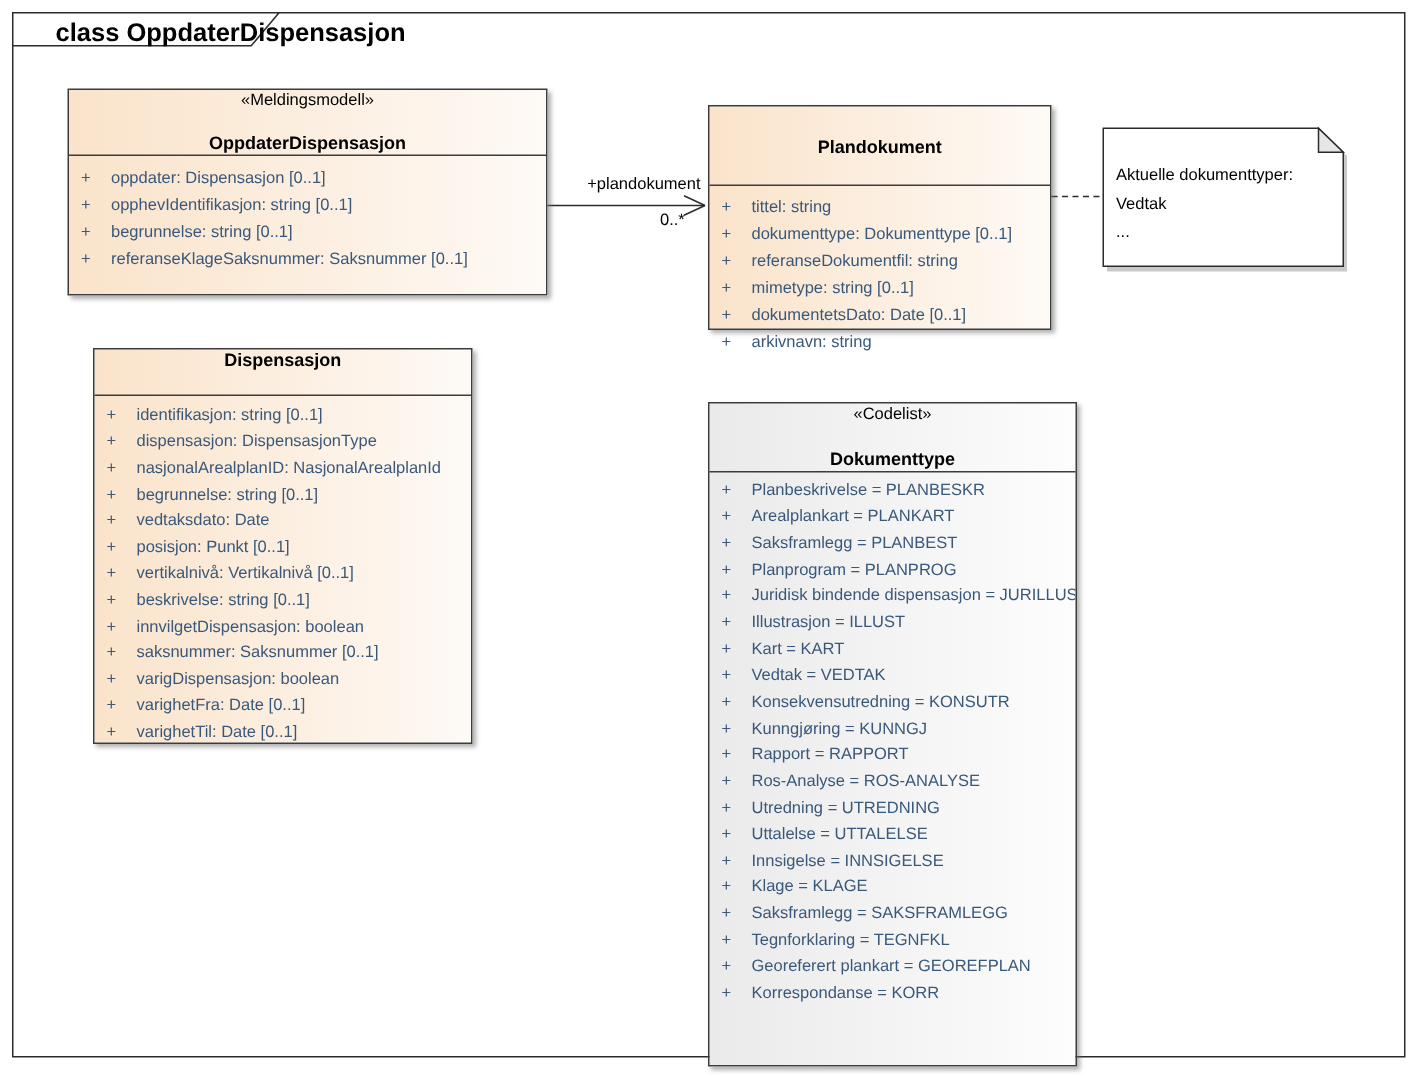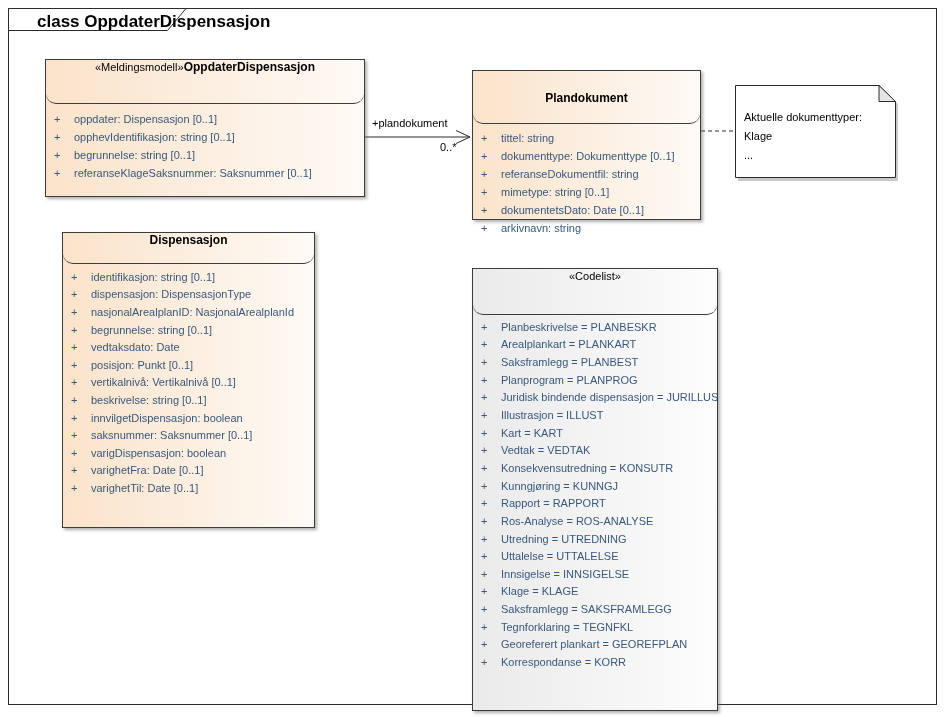--- a/index.html
+++ b/index.html
@@ -19,35 +19,35 @@
     margin-left:20px;
   }
   .uml-class{
     position:absolute;border:1px solid #3c3c3c;box-sizing:border-box;
     box-shadow:2px 2px 3px rgba(110,110,110,.55);
   }
   .warm{background:linear-gradient(to right,#fae3ca,#fefaf6);}
   .gray{background:linear-gradient(to right,#eaeaea,#fdfdfd);}
   .uml-header{
     border-bottom:1px solid #3c3c3c;text-align:center;color:#000;
-    display:flex;justify-content:center;box-sizing:border-box;border-radius:10px;
+    display:flex;flex-direction:column;justify-content:space-between;box-sizing:border-box;
   }
   .stereotype{font-size:11px;line-height:14px;}
   .cls-name{font-size:12px;font-weight:bold;line-height:15px;}
   .uml-attrs{box-sizing:border-box;overflow:hidden;height:calc(100% - var(--hh));padding-top:var(--pt,5px);}
   .attr-row{display:flex;align-items:center;height:var(--rh,18px);color:#39587a;font-size:11px;}
   .vis{flex:none;width:20px;padding-left:8px;box-sizing:content-box;}
   .attr-text{white-space:nowrap;text-align:right;}
   .note-text{
     position:absolute;left:735px;top:100px;width:160px;height:93px;box-sizing:border-box;
     padding:8px 6px 0 9px;font-size:11px;color:#000;
   }
   .note-line{line-height:19px;white-space:nowrap;}
   .conn-label{position:absolute;font-size:11px;color:#000;white-space:nowrap;}
-  #lbl-plandokument{left:372px;top:117px;width:95px;text-align:left;}
+  #lbl-plandokument{left:372px;top:117px;width:95px;text-align:right;}
   #lbl-mult{left:440px;top:141px;}
 </style>
 </head>
 <body>
 
 <div class="canvas">
 
   <div class="frame"></div>
 
   <svg class="overlay" width="945" height="717" viewBox="0 0 945 717">
@@ -120,21 +120,21 @@
           <span class="vis">+</span>
           <span class="attr-text">dokumentetsDato: Date [0..1]</span>
         </div>
         <div class="attr-row">
           <span class="vis">+</span>
           <span class="attr-text">arkivnavn: string</span>
         </div>
       </div>
   </div>
 
-  <div class="uml-class warm" style="left:62px;top:232px;width:253px;height:296px;--hh:31px;--rh:17.6px;--pt:4px;">
+  <div class="uml-class warm" style="left:62px;top:232px;width:253px;height:264px;--hh:31px;--rh:17.6px;--pt:4px;">
     <div class="uml-header" style="height:31px;">
       <div class="cls-name">Dispensasjon</div>
     </div>
     <div class="uml-attrs">
         <div class="attr-row">
           <span class="vis">+</span>
           <span class="attr-text">identifikasjon: string [0..1]</span>
         </div>
         <div class="attr-row">
           <span class="vis">+</span>
@@ -183,20 +183,21 @@
         <div class="attr-row">
           <span class="vis">+</span>
           <span class="attr-text">varighetTil: Date [0..1]</span>
         </div>
       </div>
   </div>
 
   <div class="uml-class gray" style="left:472px;top:268px;width:246px;height:443px;--hh:46px;--rh:17.65px;--pt:3px;">
     <div class="uml-header" style="height:46px;">
       <div class="stereotype">«Codelist»</div>
+      <div class="cls-name">Dokumenttype</div>
     </div>
     <div class="uml-attrs">
         <div class="attr-row">
           <span class="vis">+</span>
           <span class="attr-text">Planbeskrivelse = PLANBESKR</span>
         </div>
         <div class="attr-row">
           <span class="vis">+</span>
           <span class="attr-text">Arealplankart = PLANKART</span>
         </div>
@@ -270,20 +271,20 @@
         </div>
         <div class="attr-row">
           <span class="vis">+</span>
           <span class="attr-text">Korrespondanse = KORR</span>
         </div>
       </div>
   </div>
 
   <div class="note-text">
       <div class="note-line">Aktuelle dokumenttyper:</div>
-      <div class="note-line">Klage</div>
+      <div class="note-line">Vedtak</div>
       <div class="note-line">...</div>
     </div>
 
   <div class="conn-label" id="lbl-plandokument">+plandokument</div>
   <div class="conn-label" id="lbl-mult">0..*</div>
 
 </div>
 
 </body></html>

